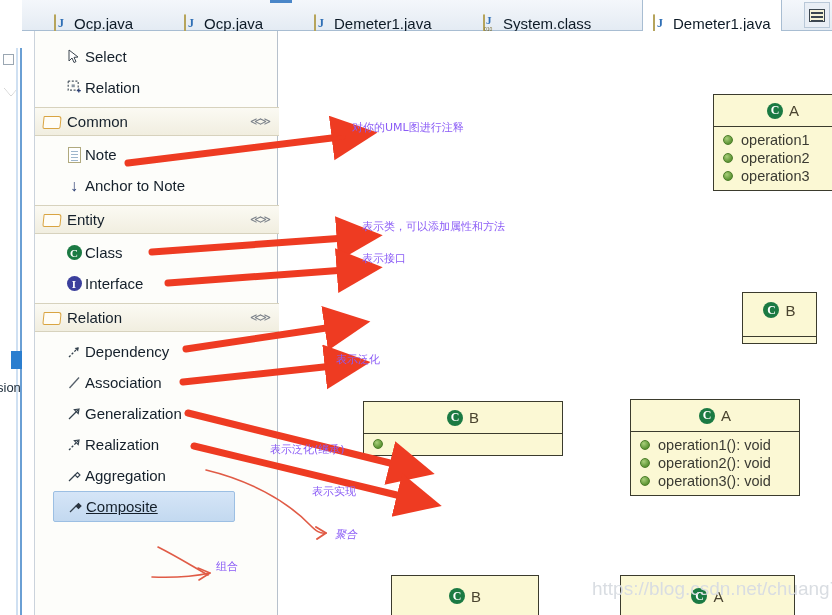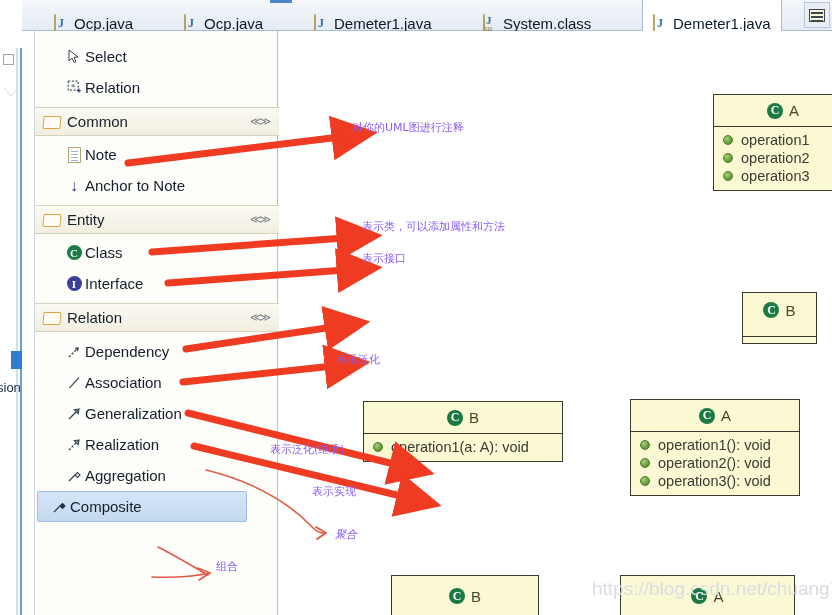--- a/index.html
+++ b/index.html
@@ -127,21 +127,21 @@
     border:1.3px solid #d9a441; border-radius:1px 3px 2px 2px;
     background:#fffdf6;
     transform:skewX(-6deg);
   }
   .pal-group .chev{
     position:absolute; right:10px; font-size:11px; color:#7a8089; letter-spacing:-2px;
   }
   .pal-row.selected{
     background:linear-gradient(#d5e5f7,#c3d9f0);
     border:1px solid #9cbfe3;
-    left:2px; width:210px; border-radius:2px;
+    left:18px; width:182px; border-radius:2px;text-decoration:underline;
   }
   .pal-row.selected.item{ padding-left:10px; }
 
   .ic-cursor{ width:12px;height:15px; position:relative;}
   .ic-marquee{ width:15px;height:15px;position:relative;}
   .ic-note{ width:13px;height:16px;background:#fff;border:1px solid #b0a97e;position:relative;}
   .ic-note i{position:absolute;left:2px;right:2px;height:1px;background:#9fb6cc;}
   .ic-anchor{ font-size:16px;color:#2c3f73;line-height:1; }
   .ic-circ{
     width:15px;height:15px;border-radius:50%;
@@ -416,21 +416,20 @@
     </div>
 
     <div class="uml" style="left:84px; top:370px; width:200px;">
       <div class="title">
         <span class="cls-ico">C</span>
         <span class="cls-name">B</span>
       </div>
       <div class="ops">
         <div class="op">
             <span class="bullet"></span>
-            <span>operation1(a: A): void</span>
           </div>
       </div>
     </div>
 
     <div class="uml" style="left:351px; top:368px; width:170px;">
       <div class="title">
         <span class="cls-ico">C</span>
         <span class="cls-name">A</span>
       </div>
       <div class="ops">

